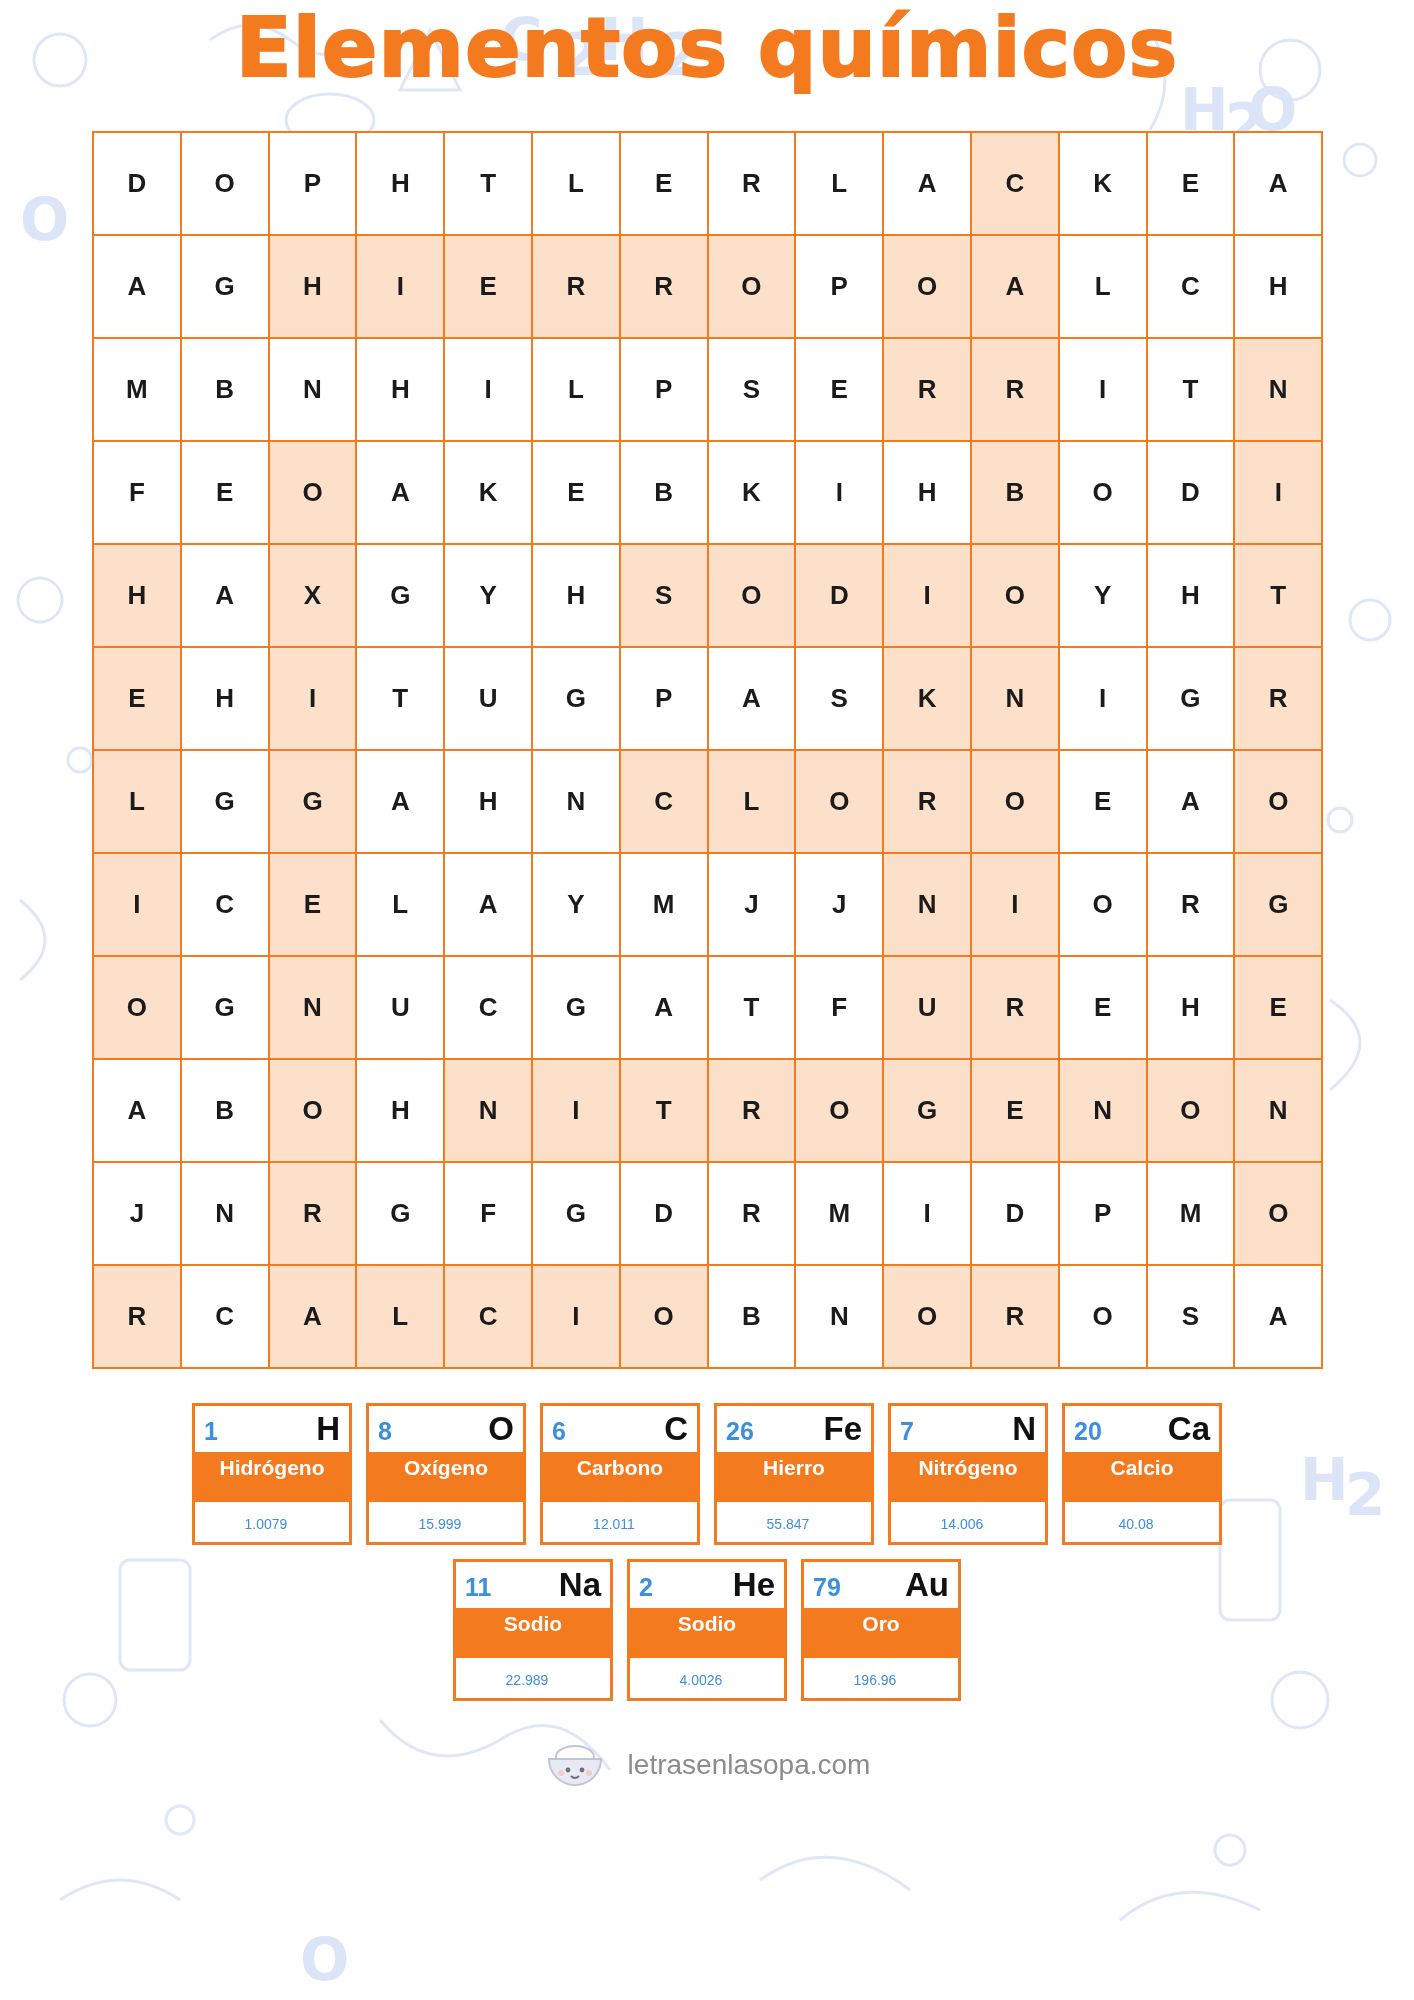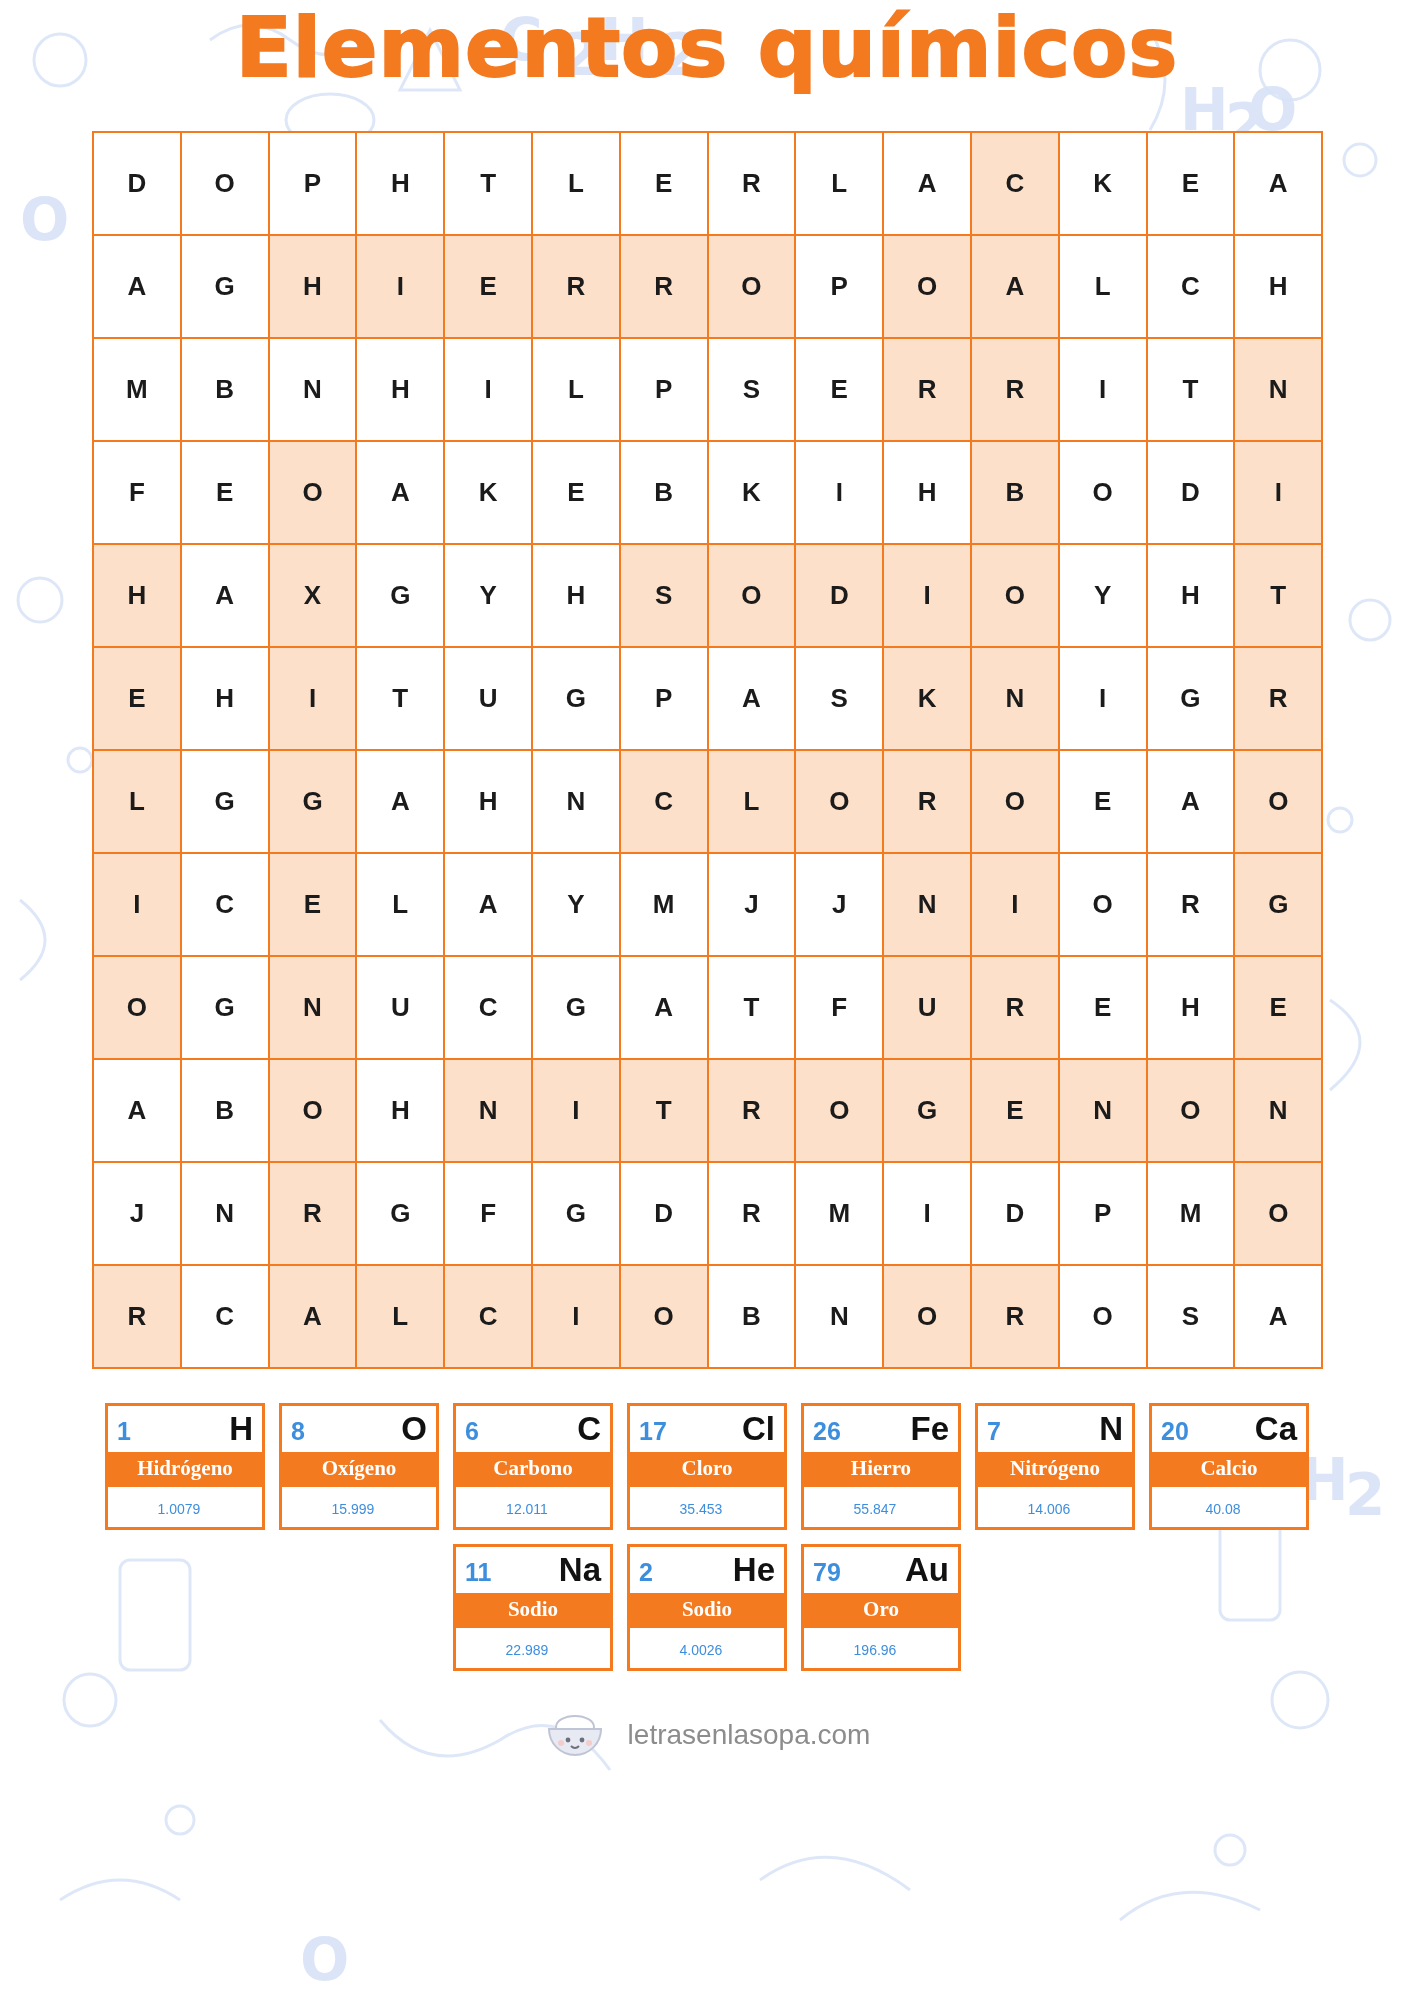--- a/index.html
+++ b/index.html
@@ -100,22 +100,22 @@
     font-weight: bold;
     color: #111111;
     font-family: "Liberation Sans", sans-serif;
   }
   .el-name {
     background: #F47A20;
     color: #ffffff;
     font-size: 21px;
     font-weight: bold;
     text-align: center;
-    padding: 4px 2px 6px 2px;
-    font-family: Liberation Serif, serif;
+    padding: 4px 2px 22px 2px;
+    font-family: Liberation Sans, sans-serif;
   }
   .el-mass {
     text-align: center;
     font-size: 14px;
     color: #3E8EDE;
     padding: 14px 12px 10px 0;
     font-family: "Liberation Sans", sans-serif;
   }
 
   #footer {
@@ -405,28 +405,20 @@
         <div class="el-card">
           <div class="el-top">
             <span class="el-num">6</span>
             <span class="el-sym">C</span>
           </div>
           <div class="el-name">Carbono</div>
           <div class="el-mass">12.011</div>
         </div>
         <div class="el-card">
           <div class="el-top">
-            <span class="el-num">17</span>
-            <span class="el-sym">Cl</span>
-          </div>
-          <div class="el-name">Cloro</div>
-          <div class="el-mass">35.453</div>
-        </div>
-        <div class="el-card">
-          <div class="el-top">
             <span class="el-num">26</span>
             <span class="el-sym">Fe</span>
           </div>
           <div class="el-name">Hierro</div>
           <div class="el-mass">55.847</div>
         </div>
         <div class="el-card">
           <div class="el-top">
             <span class="el-num">7</span>
             <span class="el-sym">N</span>

